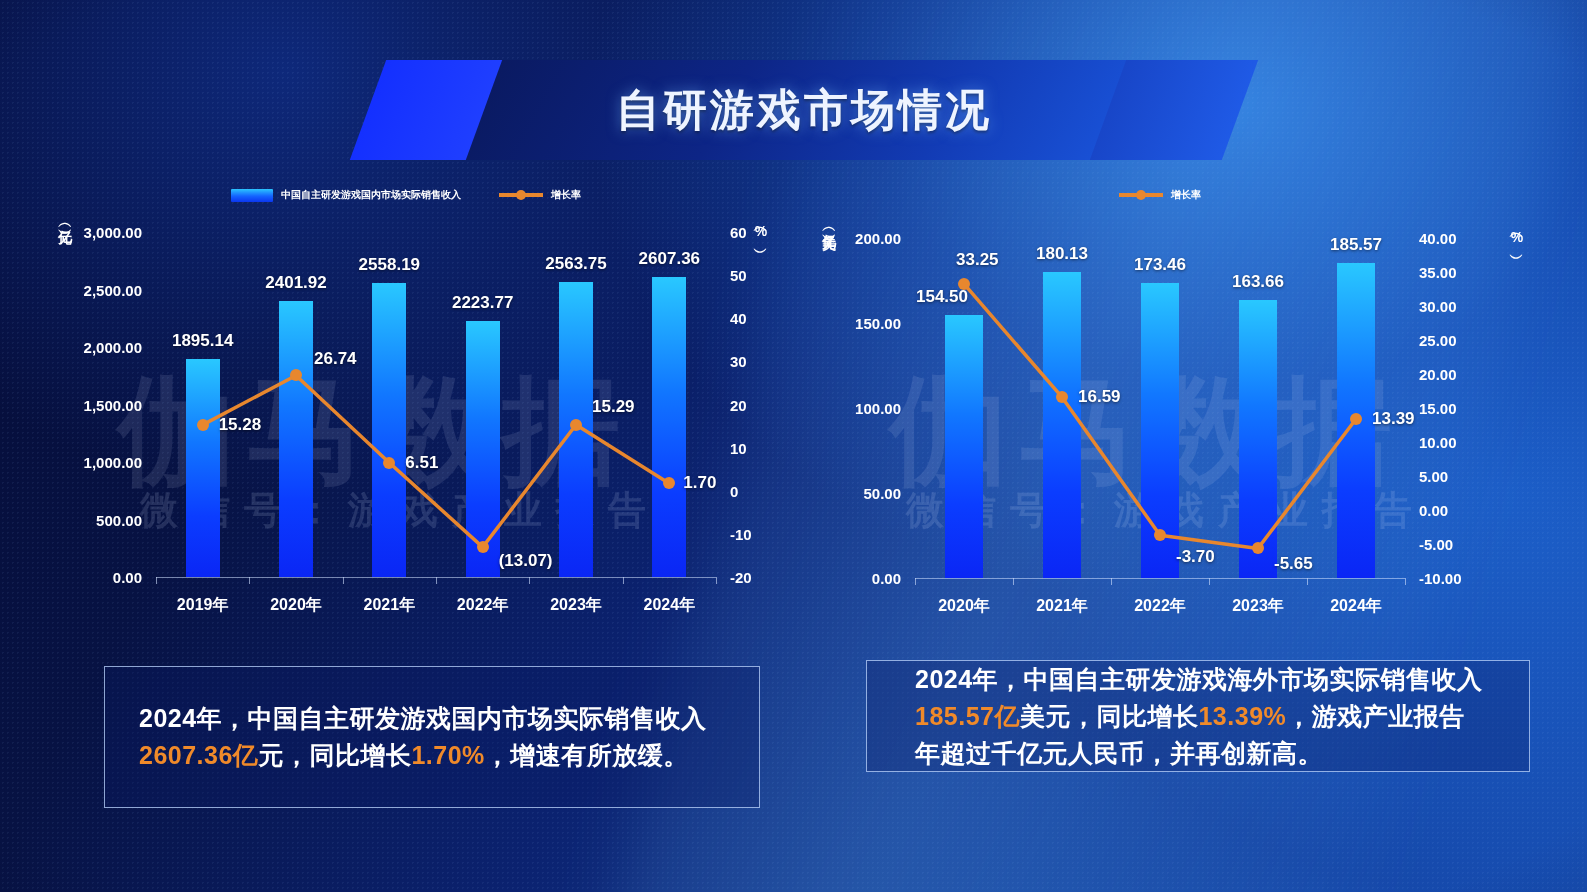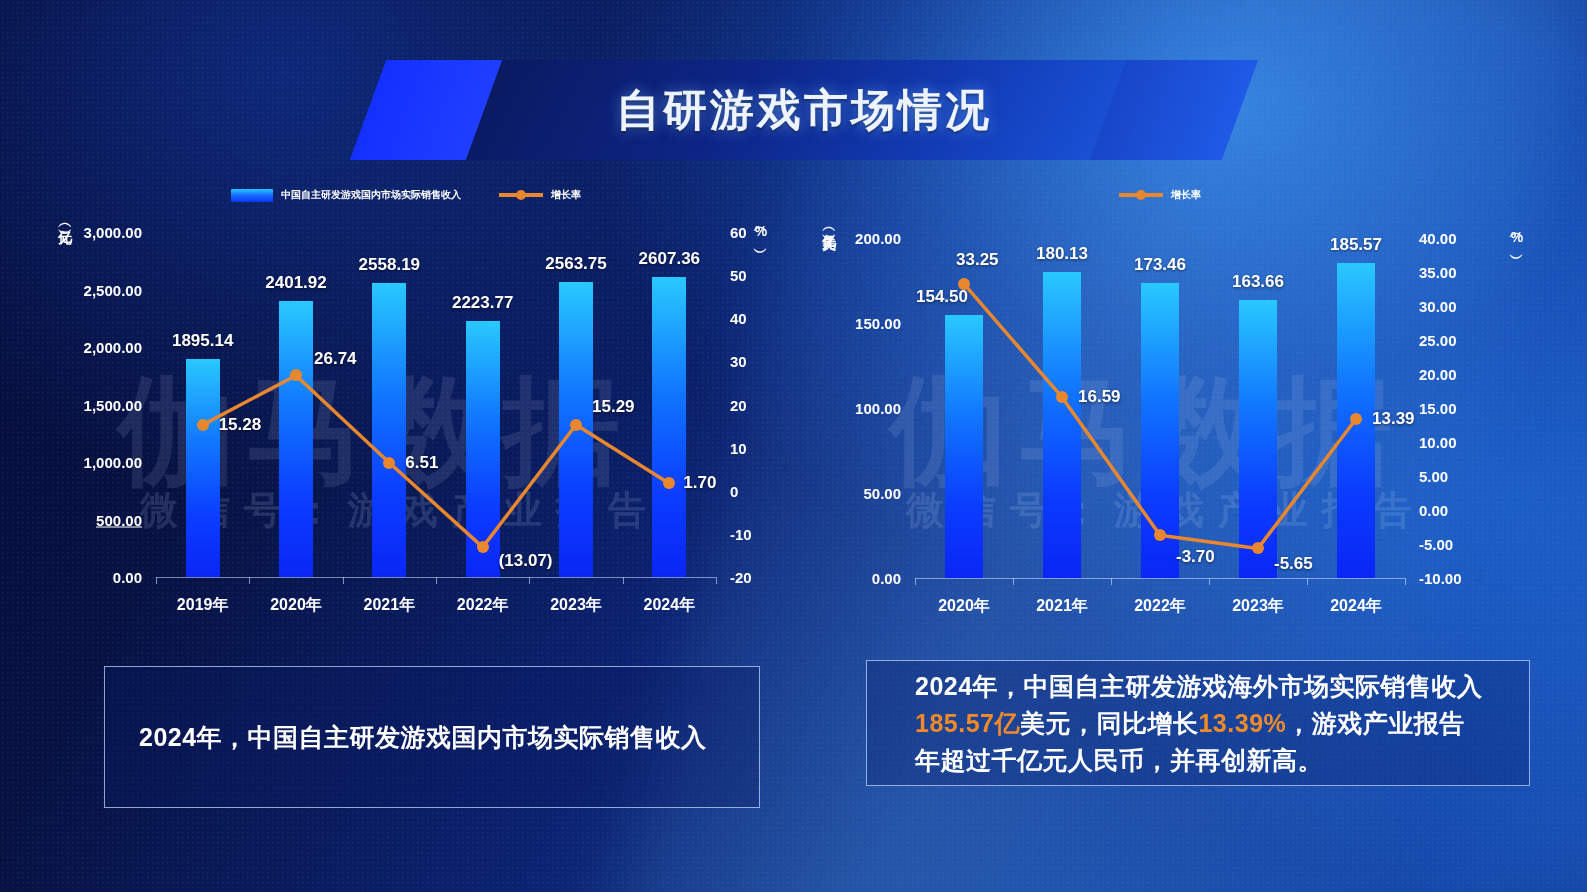--- a/index.html
+++ b/index.html
@@ -126,21 +126,21 @@
   svg.line-layer { position: absolute; left: 0; top: 0; overflow: visible; }
 
   
   .caption-box {
     position: absolute; border: 1px solid rgba(190,215,255,0.75);
     background: rgba(10,28,100,0.30);
     display: flex; flex-direction: column; justify-content: center;
     padding: 0 34px;
   }
   #caption-left  { left: 104px; top: 666px; width: 656px; height: 142px; }
-  #caption-right { left: 866px; top: 660px; width: 664px; height: 126px; padding-left: 48px; }
+  #caption-right { left: 866px; top: 660px; width: 664px; height: 112px; padding-left: 48px; }
   .caption-line {
     font-size: 25px; font-weight: bold; color: #ffffff; line-height: 1.48;
     letter-spacing: 0.5px; white-space: nowrap;
   }
   .hl { color: #f08a2a; }
 </style>
 </head>
 <body>
 
 <div id="bg">
@@ -169,21 +169,21 @@
     </div>
     <div class="legend-item">
       <span class="legend-swatch-line"></span>
       <span class="legend-label">增长率</span>
     </div>
   </div>
   <div class="axis-unit" style="left:12px; top:38px;">（亿元）</div>
   <div class="axis-unit" style="right:-2px; top:42px;">（%）</div>
   <div class="plot" id="plot-domestic" style="left: 110px; top: 52px; width: 560px; height: 345px;">
       <div class="ytick ytick-l" style="right: 574px; top: 345px;">0.00</div>
-      <div class="ytick ytick-l" style="right: 574px; top: 287.5px; text-decoration: underline;">500.00</div>
+      <div class="ytick ytick-l" style="right: 574px; top: 287.5px;">500.00</div>
       <div class="ytick ytick-l" style="right: 574px; top: 230px;">1,000.00</div>
       <div class="ytick ytick-l" style="right: 574px; top: 172.5px;">1,500.00</div>
       <div class="ytick ytick-l" style="right: 574px; top: 115px;">2,000.00</div>
       <div class="ytick ytick-l" style="right: 574px; top: 57.5px;">2,500.00</div>
       <div class="ytick ytick-l" style="right: 574px; top: 0px;">3,000.00</div>
       <div class="ytick ytick-r" style="left: 574px; top: 345px;">-20</div>
       <div class="ytick ytick-r" style="left: 574px; top: 301.875px;">-10</div>
       <div class="ytick ytick-r" style="left: 574px; top: 258.75px;">0</div>
       <div class="ytick ytick-r" style="left: 574px; top: 215.625px;">10</div>
       <div class="ytick ytick-r" style="left: 574px; top: 172.5px;">20</div>
@@ -294,18 +294,19 @@
       <div class="pt-label" style="left: 261px; top: 309.16px;">-3.70</div>
       <div class="pt" style="left: 343px; top: 310.42px;"></div>
       <div class="pt-label" style="left: 359px; top: 316.42px;">-5.65</div>
       <div class="pt" style="left: 441px; top: 180.948px;"></div>
       <div class="pt-label" style="left: 457px; top: 170.948px;">13.39</div>
     </div>
 </div>
 
 <div class="caption-box" id="caption-left">
     <div class="caption-line"><span>2024年，中国自主研发游戏国内市场实际销售收入</span></div>
+    <div class="caption-line"><span class="hl">2607.36亿</span><span>元，同比增长</span><span class="hl">1.70%</span><span>，增速有所放缓。</span></div>
   </div>
 <div class="caption-box" id="caption-right">
     <div class="caption-line"><span>2024年，中国自主研发游戏海外市场实际销售收入</span></div>
     <div class="caption-line"><span class="hl">185.57亿</span><span>美元，同比增长</span><span class="hl">13.39%</span><span>，游戏产业报告</span></div>
     <div class="caption-line"><span>年超过千亿元人民币，并再创新高。</span></div>
   </div>
 
 </body></html>

